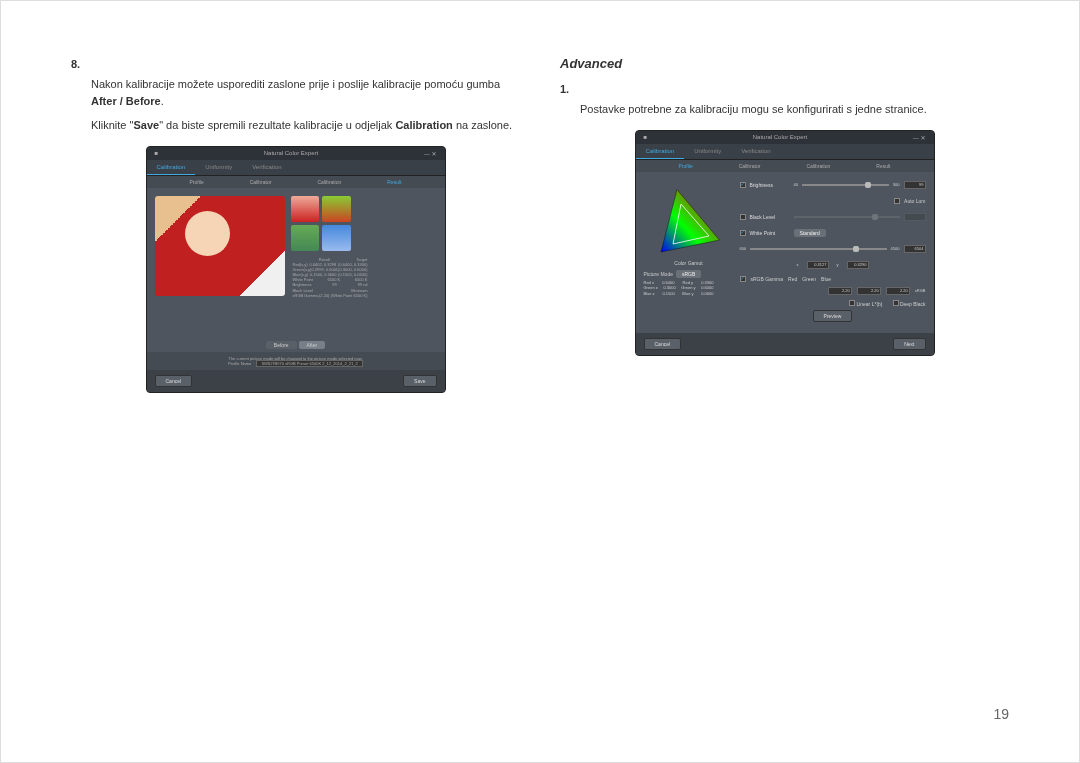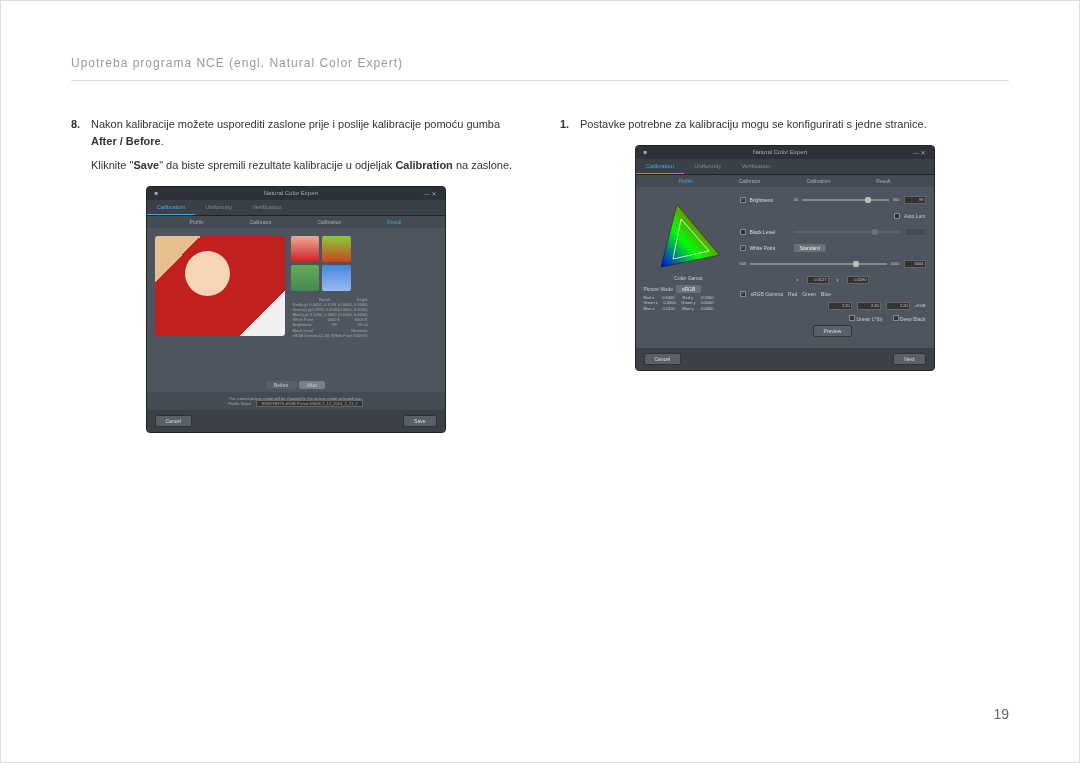--- a/index.html
+++ b/index.html
@@ -34,21 +34,21 @@
   .list-item {
     display: flex;
     margin-bottom: 8px;
     line-height: 1.5;
   }
   .list-num {
     font-weight: bold;
     margin-right: 6px;
     min-width: 14px;
   }
-  .list-text { flex: 1; }
+  .list-text { flex: 1; margin-top: 20px; }
   .indent { margin-left: 20px; margin-bottom: 10px; line-height:1.5; }
   .section-title {
     font-weight: bold;
     font-style: italic;
     font-size: 13px;
     color: #333;
     margin-bottom: 10px;
   }
   .page-num {
     position: absolute;
@@ -229,21 +229,20 @@
   }
   .coord-row { display:flex; justify-content:space-between; line-height:1.4;}
   .rgb-row { display:flex; gap:5px; margin-top:5px; align-items:center;}
   .rgb-box { background:#333;border:1px solid #666;width:24px;height:8px;font-size:4px;text-align:right;padding:0 1px;}
   .preview-btn-row { text-align:center; padding:6px 0; }
 </style>
 </head>
 <body>
 
 <div class="page">
-  <div class="header">Upotreba programa NCE (engl. Natural Color Expert)</div>
 
   <div class="columns">
 
     <div class="col">
       <div class="list-item">
         <div class="list-num">8.</div>
         <div class="list-text">
           <span>Nakon kalibracije možete usporediti zaslone prije i poslije kalibracije pomoću gumba </span><b>After / Before</b><span>.</span>
         </div>
       </div>
@@ -333,20 +332,21 @@
           <span style="background:#333;border:1px solid #666;padding:0 4px;margin-left:4px;">SMS27B970  sRGB Preset 6500K  2_12_2014_2_21_2</span>
         </div>
         <div class="shot-footer">
           <div class="shot-btn">Cancel</div>
           <div class="shot-btn">Save</div>
         </div>
       </div>
     </div>
 
     <div class="col">
+      <div class="section-title">Advanced</div>
       <div class="list-item">
         <div class="list-num">1.</div>
         <div class="list-text">Postavke potrebne za kalibraciju mogu se konfigurirati s jedne stranice.</div>
       </div>
 
       <div class="shot">
         <div class="shot-title">
           <span>■</span>
           <span>Natural Color Expert</span>
           <span>— ✕</span>

